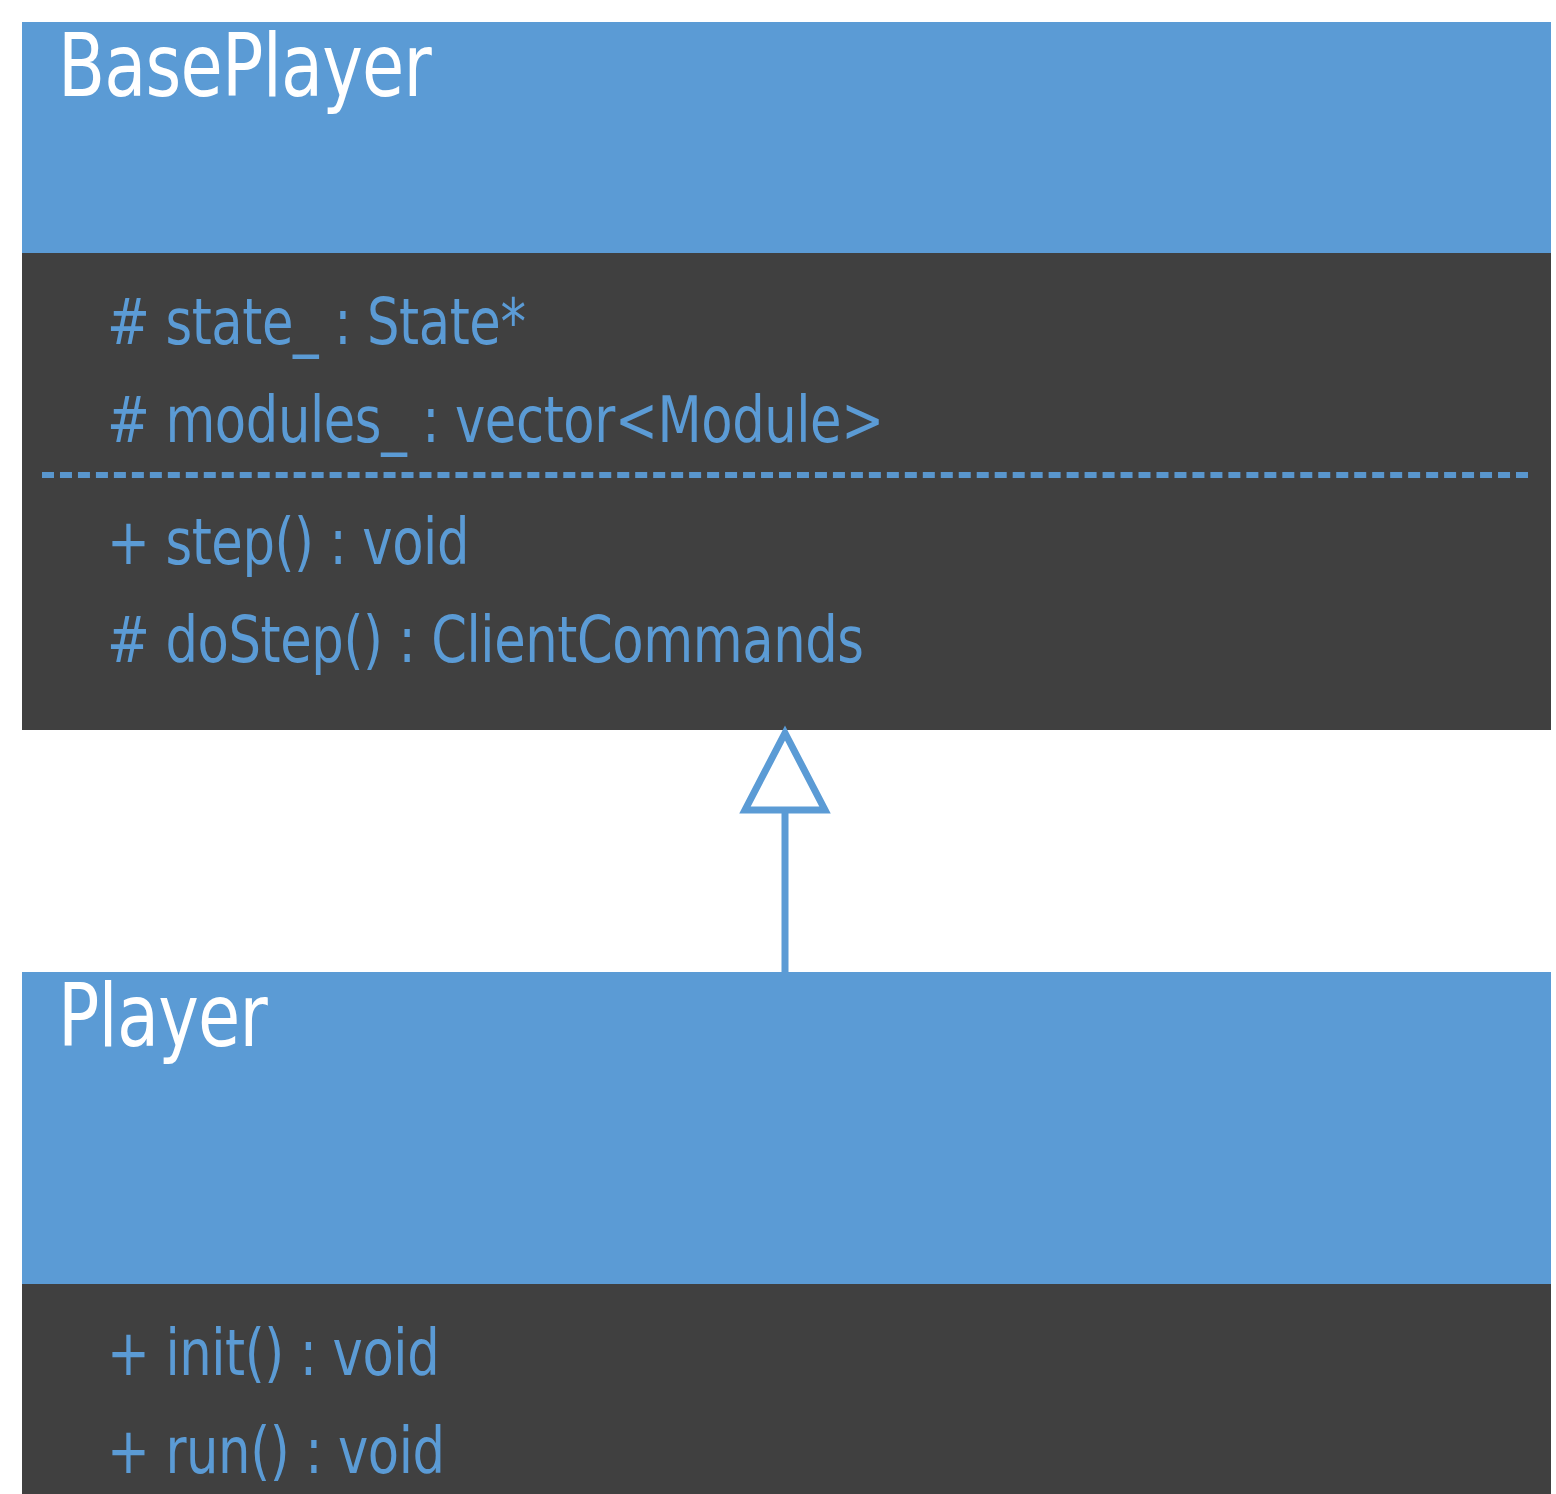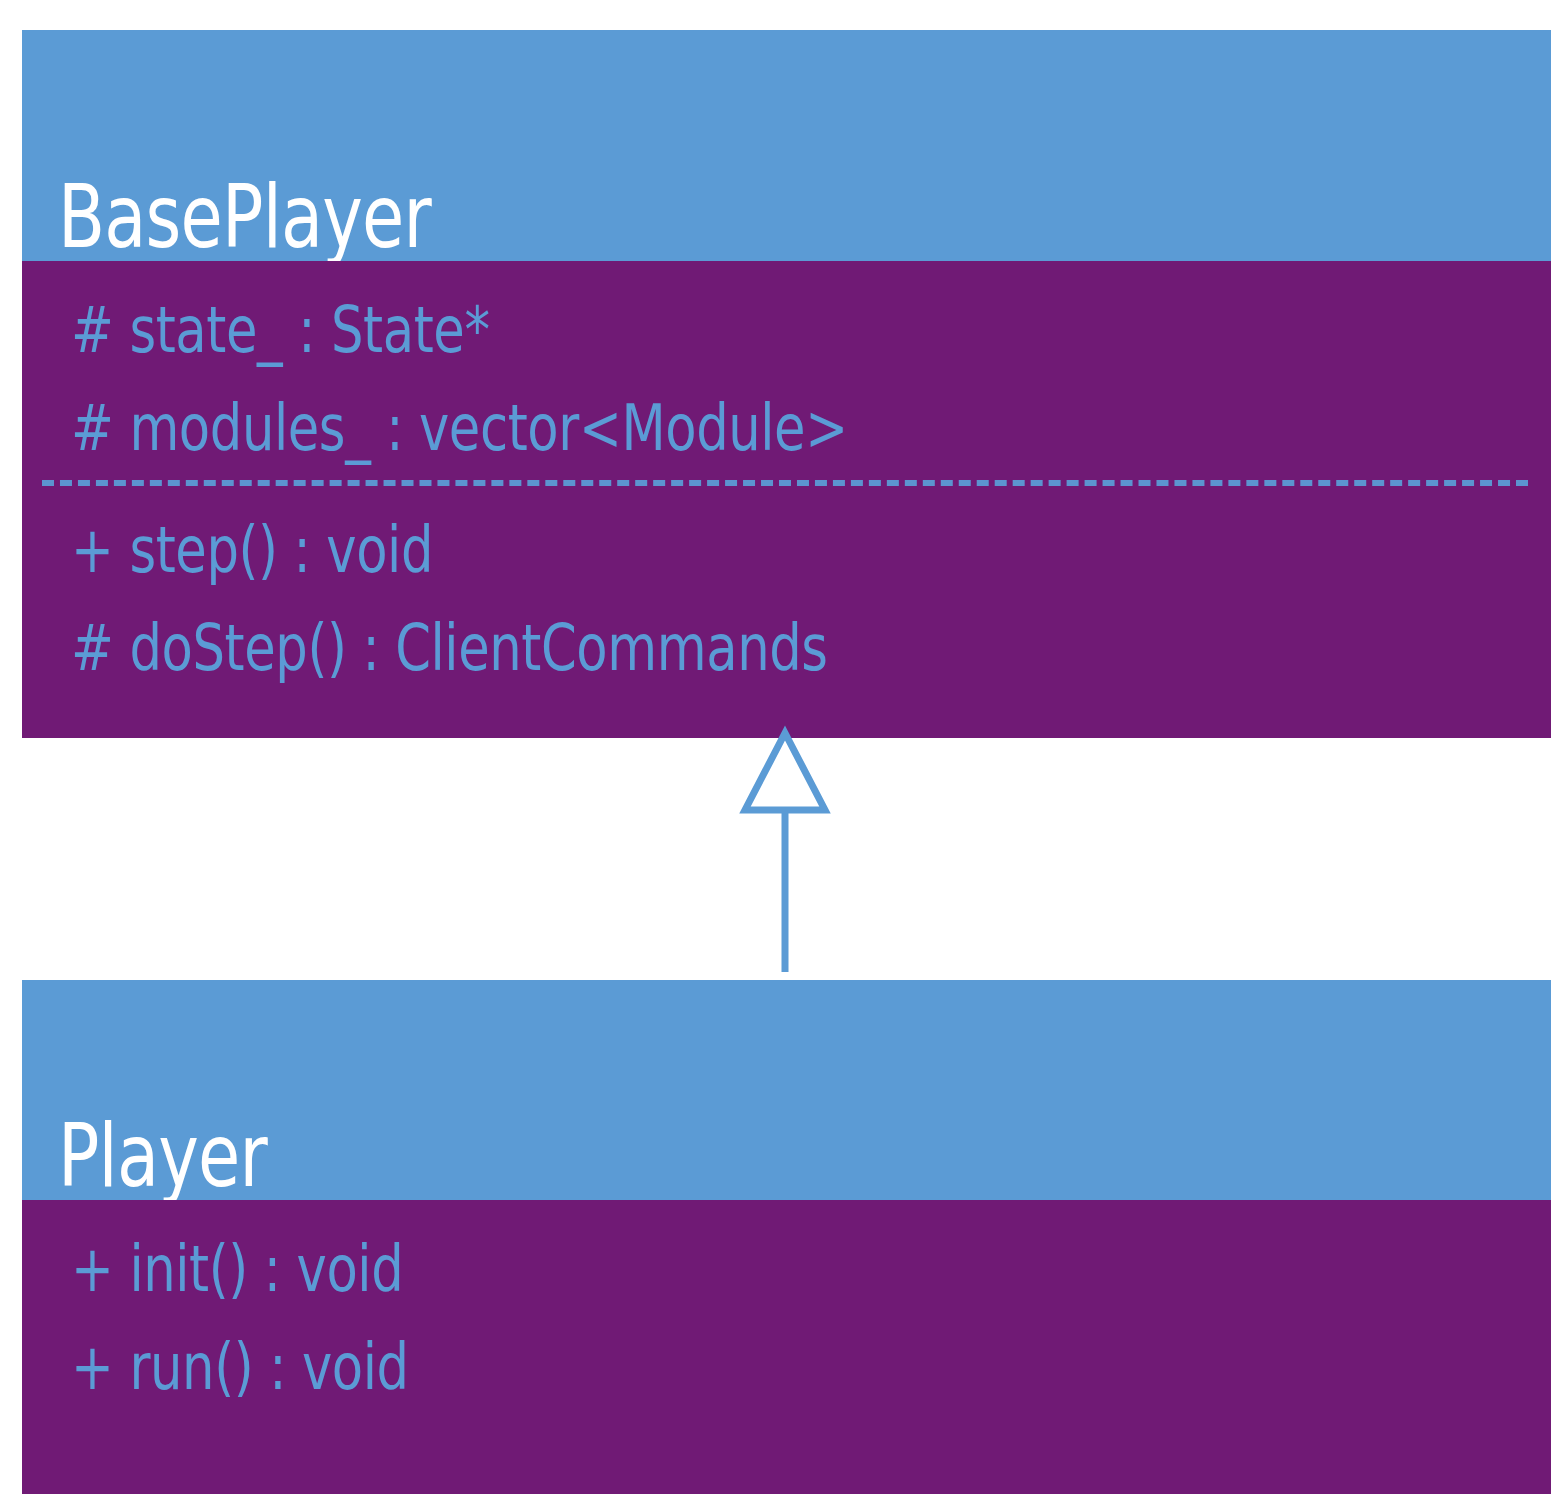--- a/index.html
+++ b/index.html
@@ -22,40 +22,39 @@
   
   .class-box {
     position: absolute;
     left: 22px;
     width: 1529px;
   }
   .class-header {
     background: #5B9BD5;
     box-sizing: border-box;
     display: flex;
-    align-items: flex-end;
+    align-items: flex-start;
     padding-left: 36px;
-    margin-top: 8px;
   }
   .class-name {
     color: #FFFFFF;
     font-family: "DejaVu Sans", sans-serif;
     font-size: 88px;
     line-height: 1.0;
     letter-spacing: -1px;
     font-weight: 400;
     white-space: nowrap;
     transform: scaleX(0.78);
     transform-origin: left center;
   }
   .class-body {
-    background: #701a75;
+    background: #404040;
     box-sizing: border-box;
     position: relative;
-    padding-left: 49px;
+    padding-left: 85px;
     padding-top: 20px;
   }
   .member {
     color: #5B9BD5;
     font-family: "DejaVu Sans", sans-serif;
     font-size: 64px;
     line-height: 98px;
     height: 98px;
     white-space: nowrap;
     font-weight: 400;
@@ -101,21 +100,21 @@
   </div>
 
   <svg class="generalization" viewBox="0 0 1556 1494">
 
     <line x1="785" y1="810" x2="785" y2="972" stroke="#5B9BD5" stroke-width="7"></line>
 
     <polygon points="785,733 825,810 745,810" fill="#FFFFFF" stroke="#5B9BD5" stroke-width="7" stroke-linejoin="miter"></polygon>
   </svg>
 
   <div class="class-box" style="top:972px;">
-    <div class="class-header" style="height:220px;">
+    <div class="class-header" style="height:312px;">
       <span class="class-name">Player</span>
     </div>
     <div class="class-body" style="height:314px;">
       <div class="member">+ init() : void</div>
       <div class="member">+ run() : void</div>
     </div>
   </div>
 
 </div>
 

